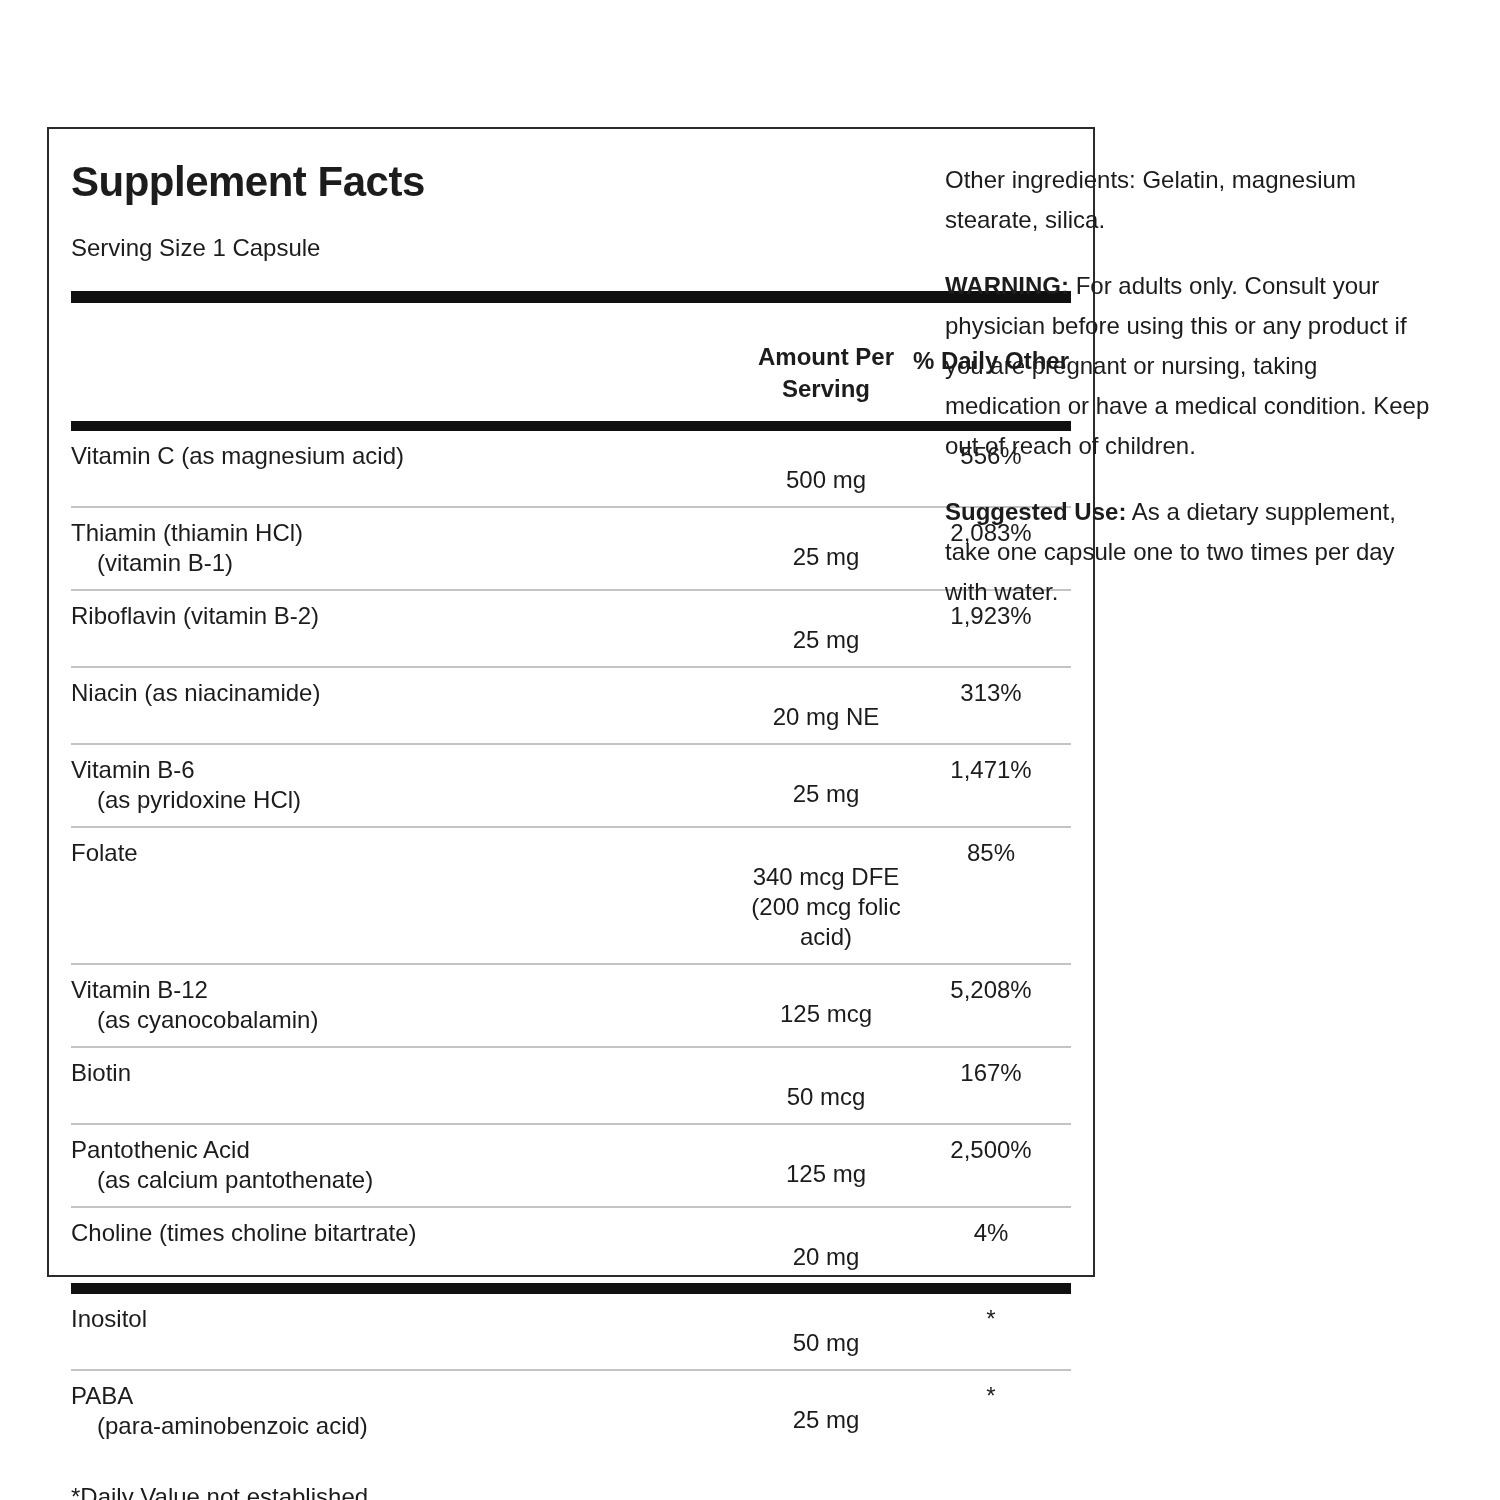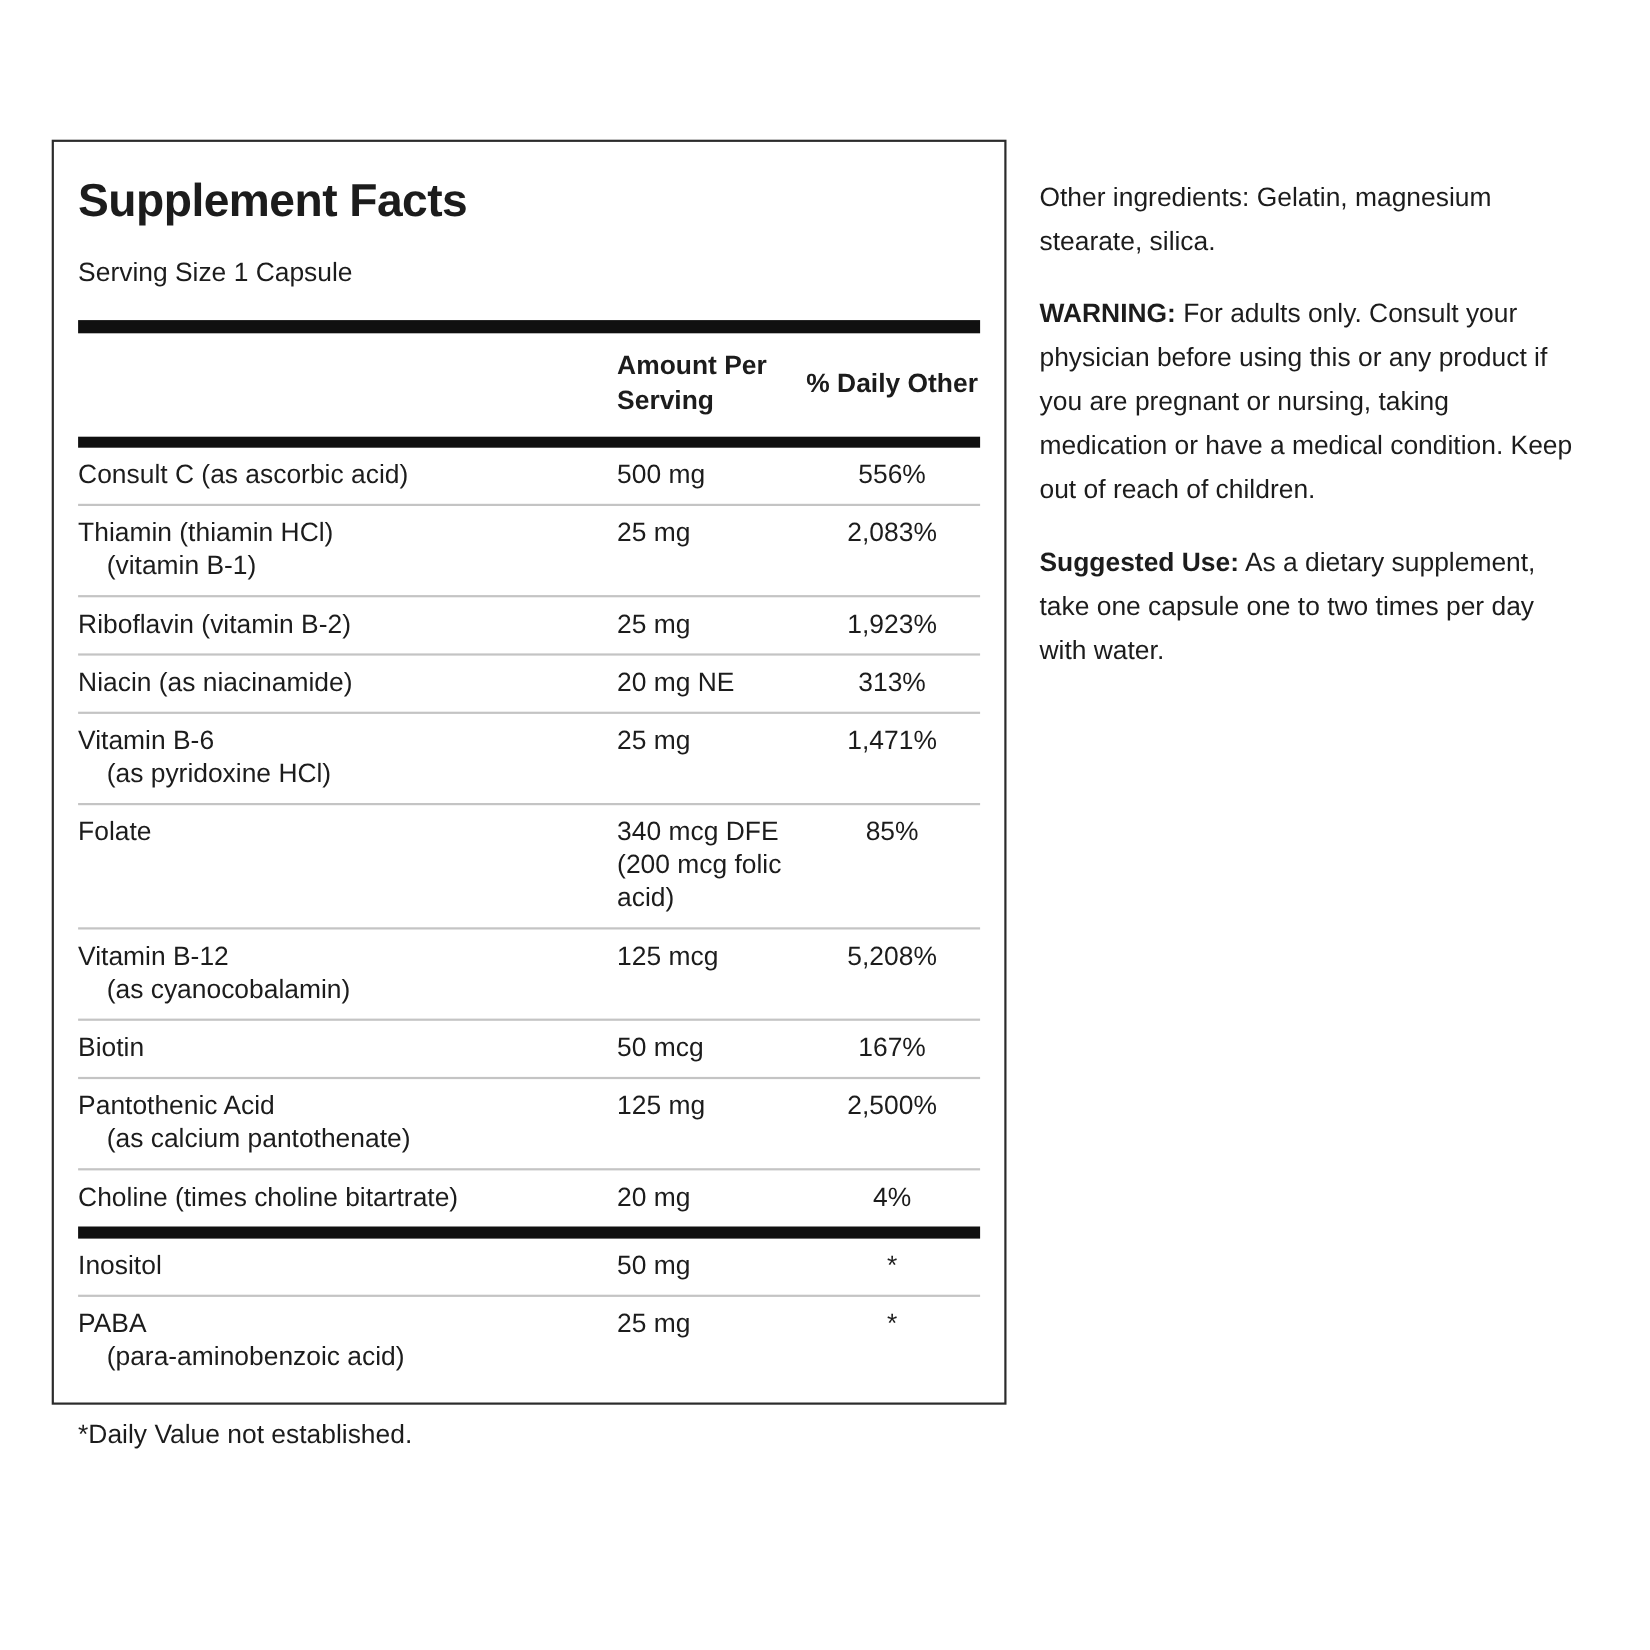--- a/index.html
+++ b/index.html
@@ -18,21 +18,21 @@
     height: 1500px;
     background: #ffffff;
     overflow: hidden;
   }
 
   
   .facts-box {
     position: absolute;
     left: 47px;
     top: 127px;
-    width: 868px;
+    width: 1048px;
     height: 1150px;
     border: 2px solid #2b2b2b;
     box-sizing: border-box;
     padding: 0 22px;
     background: #ffffff;
   }
   .facts-title {
     margin-top: 30px;
     font-size: 42px;
     font-weight: bold;
@@ -54,21 +54,22 @@
   .head-row {
     display: flex;
     align-items: flex-start;
     padding: 14px 0 16px 0;
   }
   .cell { box-sizing: border-box; }
   .cell.name { flex: 1 1 auto; }
   .cell.amount {
     width: 170px;
     flex: 0 0 170px;
-    text-align: left;
+    text-align: center;
+    margin-top: 24px;
   }
   .cell.dv {
     width: 160px;
     flex: 0 0 160px;
     text-align: center;
   }
   .head-row .cell { font-weight: bold; font-size: 24px; line-height: 32px; }
   .head-row .cell.dv { align-self: center; }
 
   .rows { }
@@ -118,21 +119,21 @@
       <div class="cell name"></div>
       <div class="cell amount">Amount Per Serving</div>
       <div class="cell dv">% Daily Other</div>
     </div>
 
     <div class="thick-bar" style="height:10px;"></div>
 
     <div class="rows">
         <div class="row no-sep">
     <div class="cell name">
-            <div>Consult C (as ascorbic acid)</div>
+            <div>Vitamin C (as magnesium acid)</div>
           </div>
     <div class="cell amount">
             <div>500 mg</div>
           </div>
     <div class="cell dv">556%</div>
   </div>
         <div class="row">
     <div class="cell name">
             <div>Thiamin (thiamin HCl)</div>
             <div class="cont">(vitamin B-1)</div>

